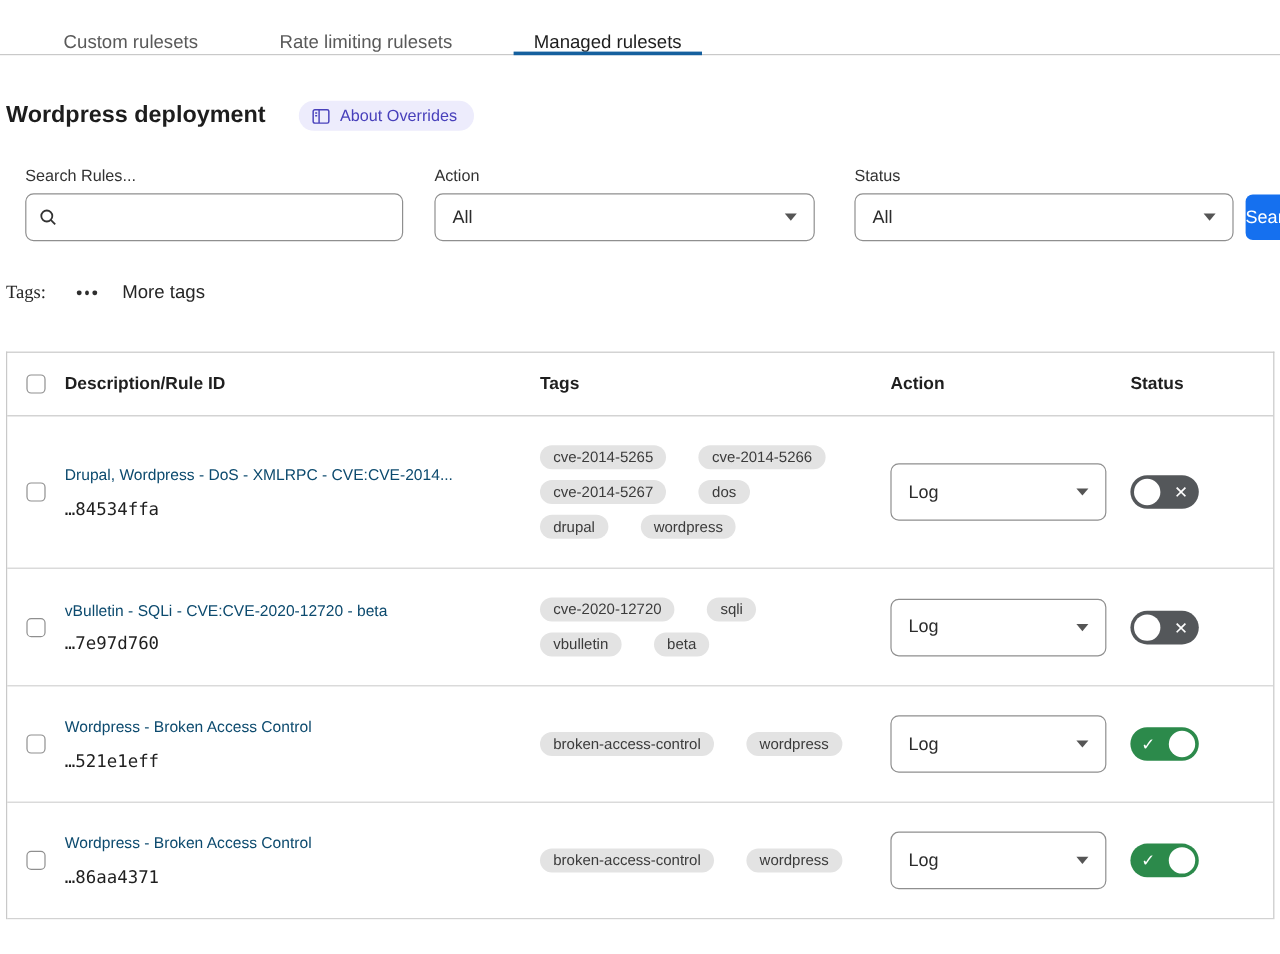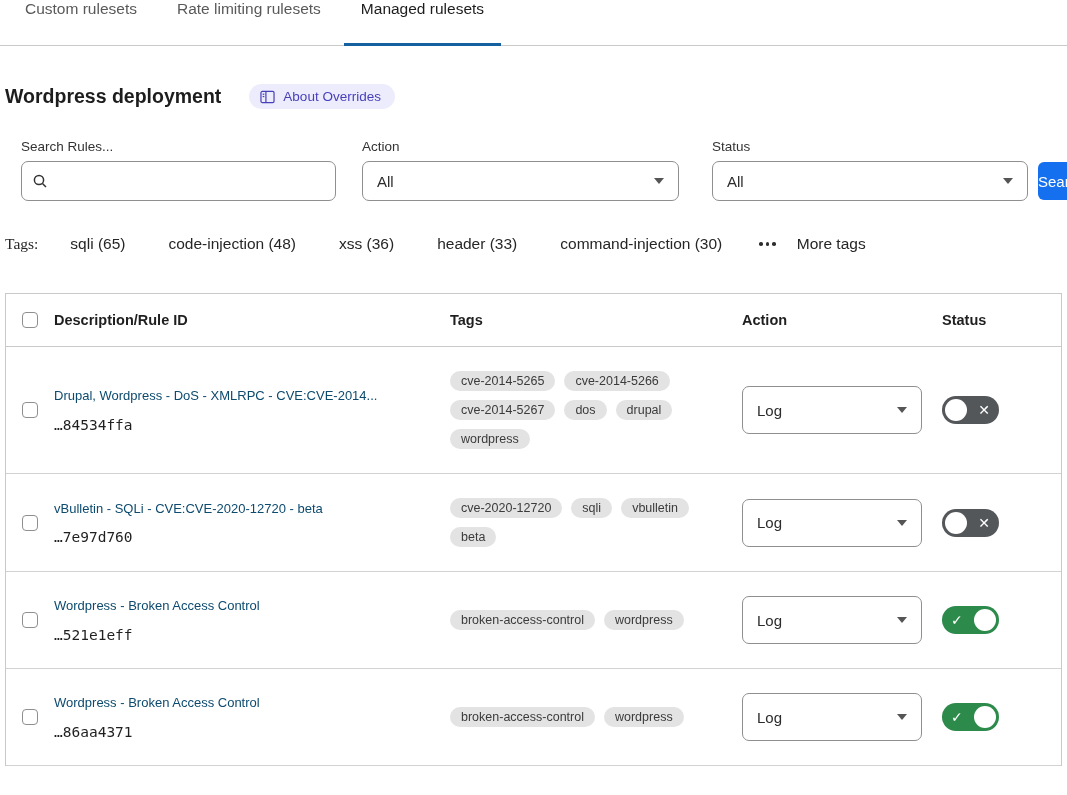--- a/index.html
+++ b/index.html
@@ -13,22 +13,22 @@
   }
   *{box-sizing:border-box;margin:0;padding:0;}
   html,body{width:1067px;height:795px;overflow:hidden;}
   body{
     font-family:"Liberation Sans","DejaVu Sans",sans-serif;
     background:#fff;color:#333;font-size:15px;
   }
   
   .tabbar{display:flex;gap:40px;height:46px;align-items:stretch;
     border-bottom:1px solid #c9c9c9;padding-left:25px;}
-  .tab{display:flex;align-items:flex-start;font-size:15.5px;color:#595959;
-    position:relative;cursor:pointer;white-space:nowrap;}
+  .tab{display:flex;align-items:flex-end;font-size:15.5px;color:#595959;
+    position:relative;cursor:pointer;white-space:nowrap;margin-left:28px;}
   .tab.active{color:#1d1d1d;font-weight:400;}
   .tab.active::after{content:"";position:absolute;left:-17px;right:-17px;bottom:-1px;
     height:3px;background:var(--tab-underline);}
   
   .content{padding:0 5px;}
   .heading-row{display:flex;align-items:center;gap:28px;margin-top:38px;}
   .page-title{font-size:19.5px;font-weight:700;color:#1d1d1d;}
   .badge{display:inline-flex;align-items:center;gap:8px;background:var(--badge-bg);
     color:var(--badge-text);font-size:13.5px;padding:5px 14px 5px 11px;border-radius:13px;cursor:pointer;}
   .badge svg{display:block;}
@@ -59,21 +59,21 @@
   
   .table{margin-top:40px;border:1px solid #c9c9c9;border-bottom:none;}
   .trow{display:grid;grid-template-columns:48px 396px 292px 200px 1fr;align-items:center;}
   .thead{height:53px;border-bottom:1px solid #c9c9c9;font-weight:700;font-size:14.5px;color:#1f1f1f;}
   .row{border-bottom:1px solid #d2d2d2;padding:24px 0;}
   .cell-check{display:flex;justify-content:center;}
   .checkbox{width:16px;height:16px;border:1.5px solid #8f8f8f;border-radius:4px;background:#fff;cursor:pointer;}
   .desc{font-size:13px;color:#0c4a6e;line-height:1.35;padding-right:26px;}
   .rule-id{font-family:"DejaVu Sans Mono","Liberation Mono",monospace;font-size:14.5px;
     color:#1f1f1f;margin-top:12px;}
-  .pills{display:flex;flex-wrap:wrap;gap:9px 9px;padding-right:34px;}
+  .pills{display:flex;flex-wrap:wrap;gap:9px 27px;padding-right:34px;}
   .pill{background:var(--tag-pill-bg);border-radius:12px;padding:3px 11px;font-size:12.5px;color:#3b3b3b;white-space:nowrap;}
   .row .select{width:180px;height:48px;}
   
   .toggle{width:57px;height:28px;border-radius:14px;position:relative;cursor:pointer;}
   .toggle .knob{width:22px;height:22px;border-radius:50%;background:#fff;position:absolute;top:3px;}
   .toggle .glyph{position:absolute;top:50%;transform:translateY(-50%);color:#fff;font-size:14px;line-height:1;}
   .toggle.off{background:var(--toggle-off);}
   .toggle.off .knob{left:3px;}
   .toggle.off .glyph{right:9px;}
   .toggle.on{background:var(--toggle-on);}
@@ -132,27 +132,20 @@
       <div class="select w-status">
         <span>All</span>
         <span class="caret"></span>
       </div>
     </div>
     <button class="btn-primary">Search</button>
   </div>
 
   <div class="tagsbar">
     <span class="tagsbar-label">Tags:</span>
-    <span style="display:flex;">
-        <span class="tagsbar-item">sqli (65)</span>
-        <span class="tagsbar-item">code-injection (48)</span>
-        <span class="tagsbar-item">xss (36)</span>
-        <span class="tagsbar-item">header (33)</span>
-        <span class="tagsbar-item">command-injection (30)</span>
-      </span>
     <span class="more-tags">
       <span class="dots">
           <i></i>
           <i></i>
           <i></i>
         </span>
       <span>More tags</span>
     </span>
   </div>
 

